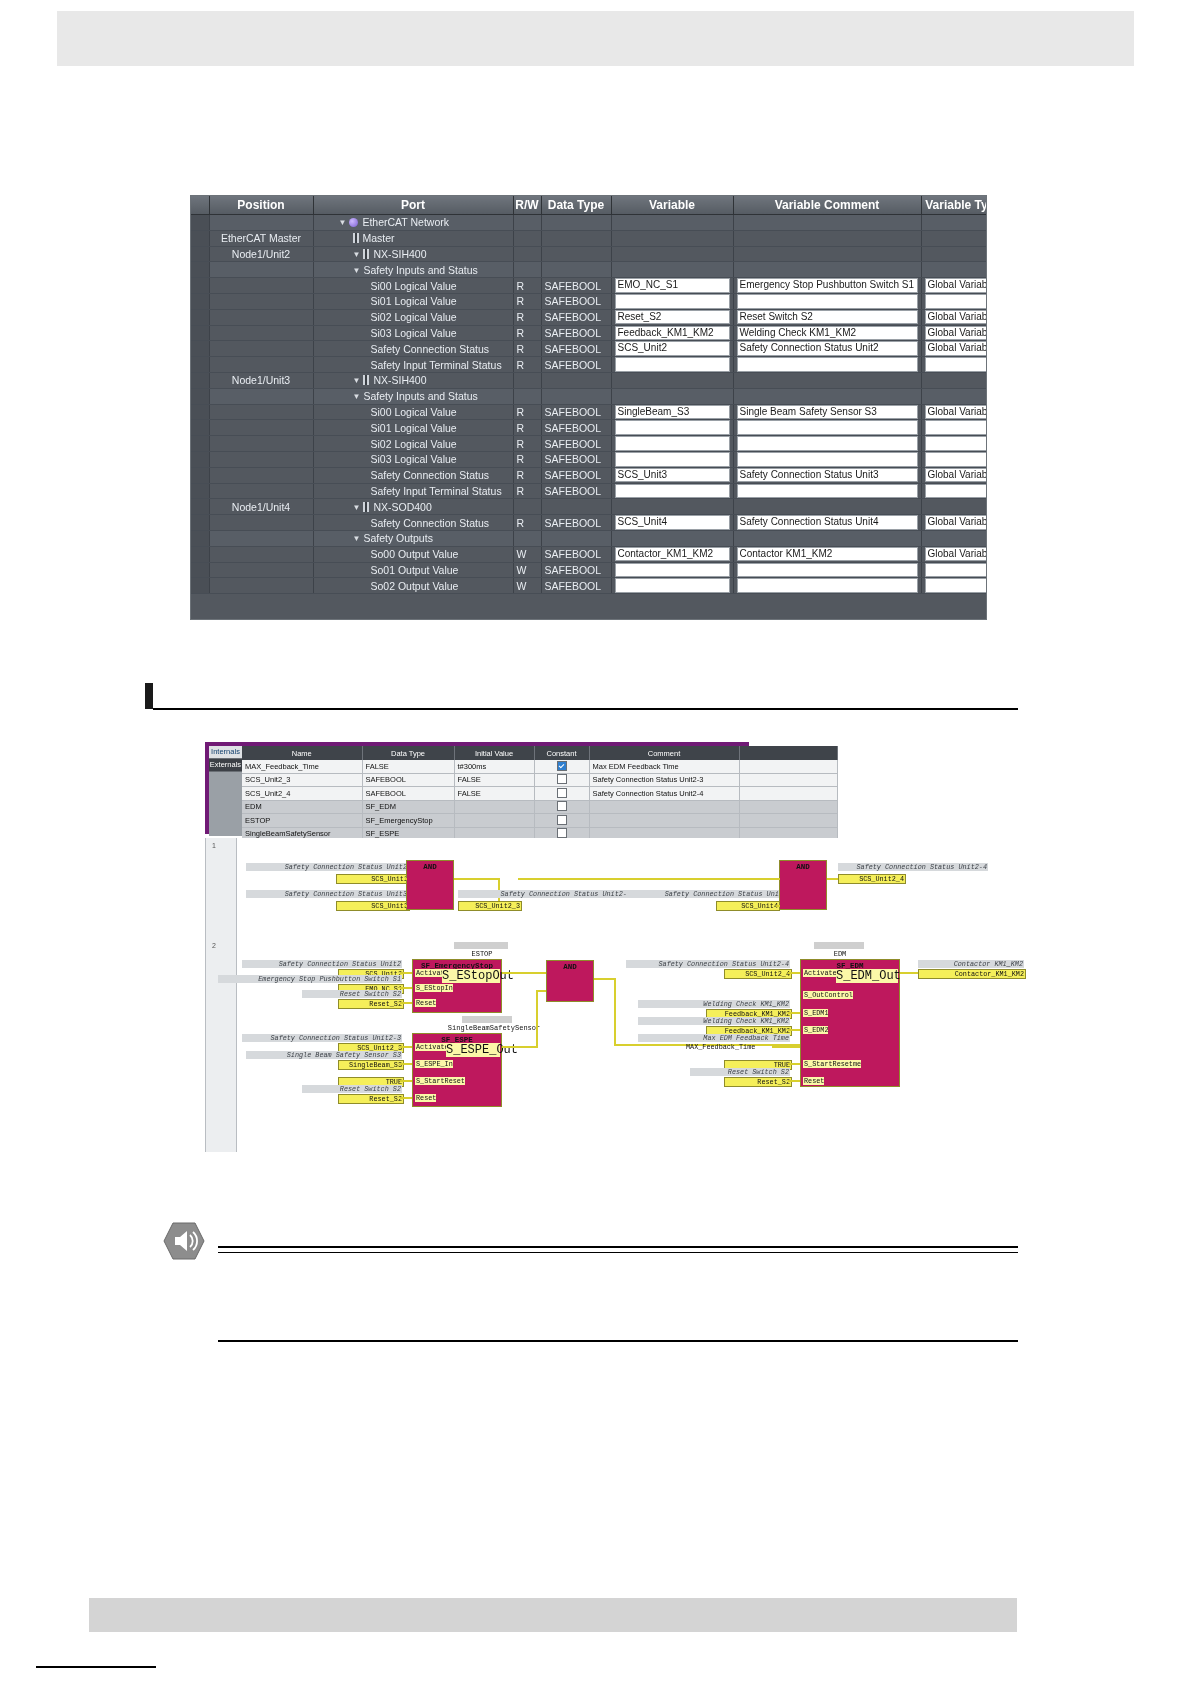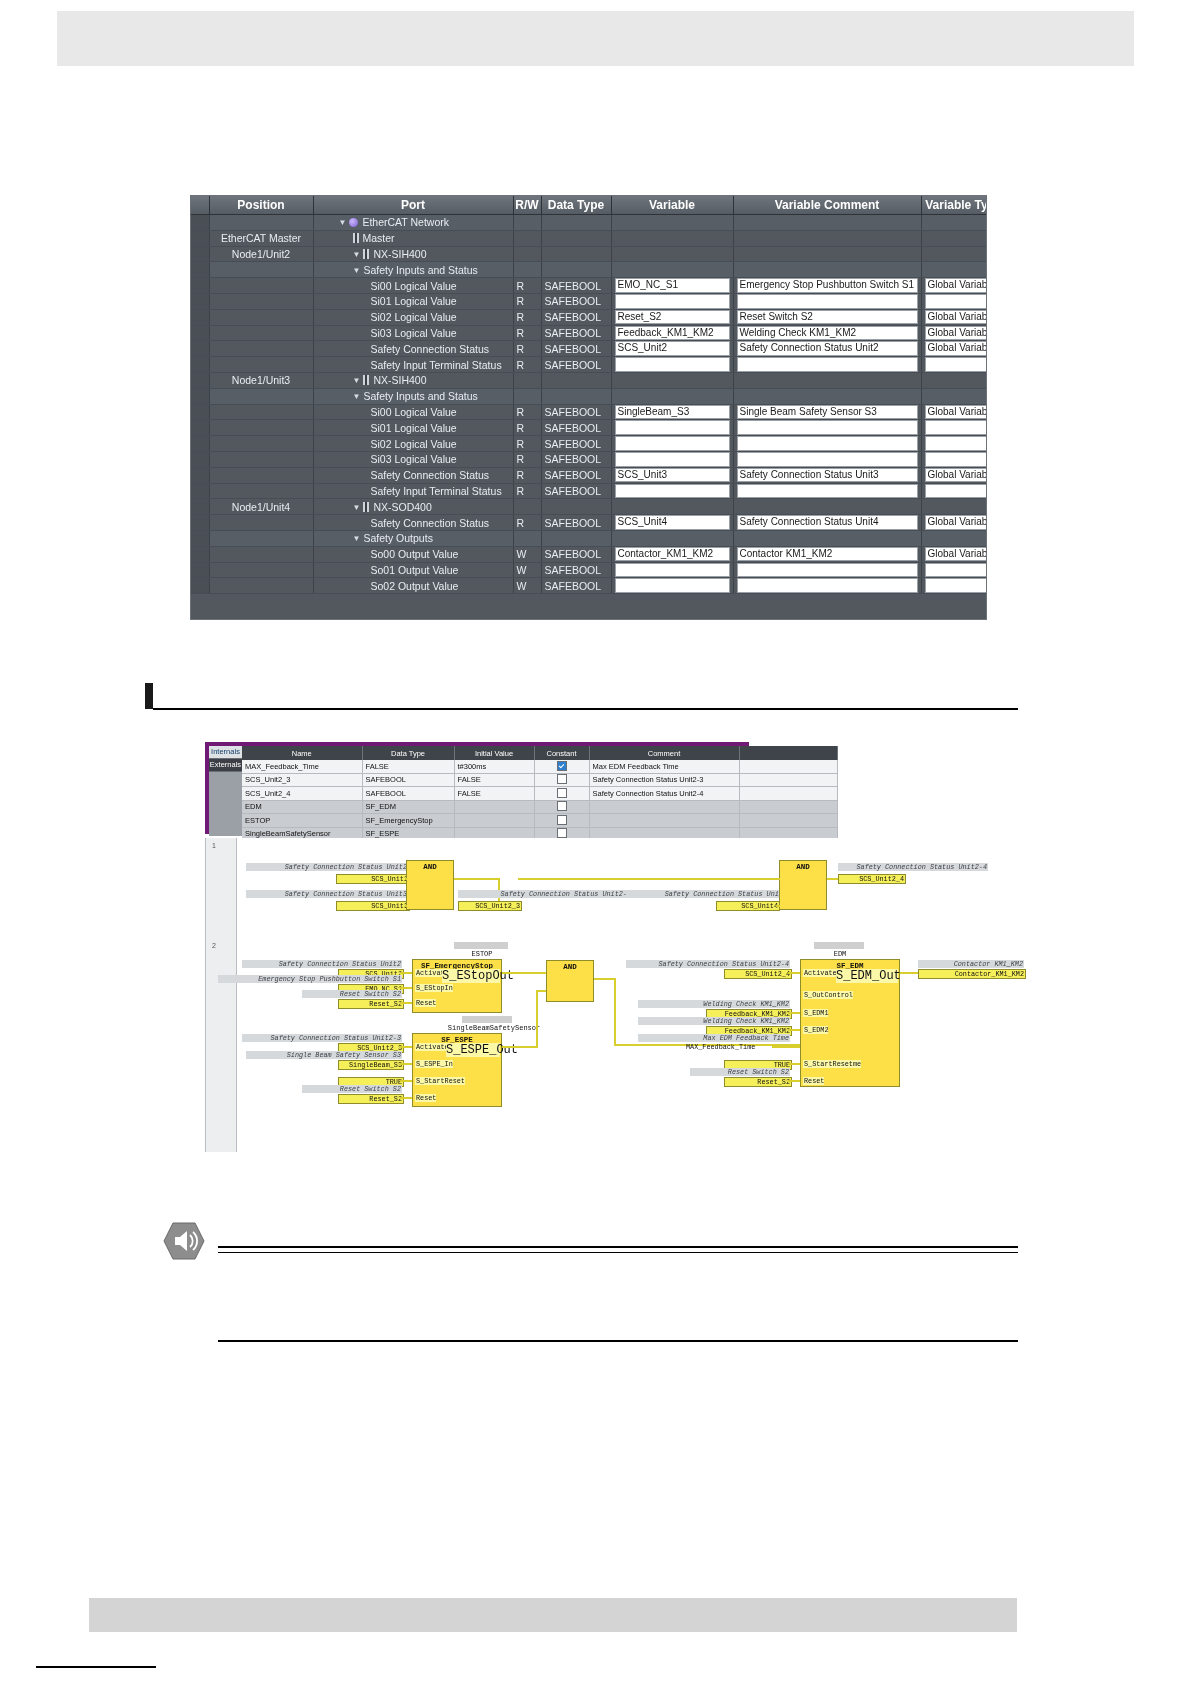--- a/index.html
+++ b/index.html
@@ -66,21 +66,21 @@
   .cbx.on:after{content:"";position:absolute;left:1px;top:2px;width:4px;height:2px;
                 border-left:1.5px solid #fff;border-bottom:1.5px solid #fff;transform:rotate(-45deg);}
 
   
   #fbd{position:absolute;left:0;top:96px;width:1016px;height:314px;background:#ffffff;
        border-left:1px solid #b9bdc2;}
   .gutter{position:absolute;left:0;top:0;width:30px;height:314px;background:#eceef0;
           border-right:1px solid #b9bdc2;}
   .netnum{position:absolute;left:6px;font-size:7px;color:#555;}
 
-  .blk{position:absolute;background:#fde047;border:1px solid #8f8c2a;box-sizing:border-box;}
+  .blk{position:absolute;background:#be185d;border:1px solid #8f8c2a;box-sizing:border-box;}
   .blk-title{position:absolute;width:100%;text-align:center;font-family:"Liberation Mono",monospace;
              font-size:7.5px;font-weight:bold;color:#111;top:2px;}
   .fbname{position:absolute;text-align:center;font-family:"Liberation Mono",monospace;
           font-size:7px;color:#111;}
   .fbinst{position:absolute;background:#cfcfcf;height:7px;}
   .pin-l{position:absolute;font-family:"Liberation Mono",monospace;font-size:6.8px;color:#111;
          background:#fbf8a8;padding-left:1px;white-space:nowrap;}
   .pin-r{position:absolute;font-family:"Liberation Mono",monospace;font-size:12px;color:#111;
          background:#fbf8a8;text-align:right;white-space:nowrap;}
   .vlbl{position:absolute;font-family:"Liberation Mono",monospace;font-size:6.8px;

